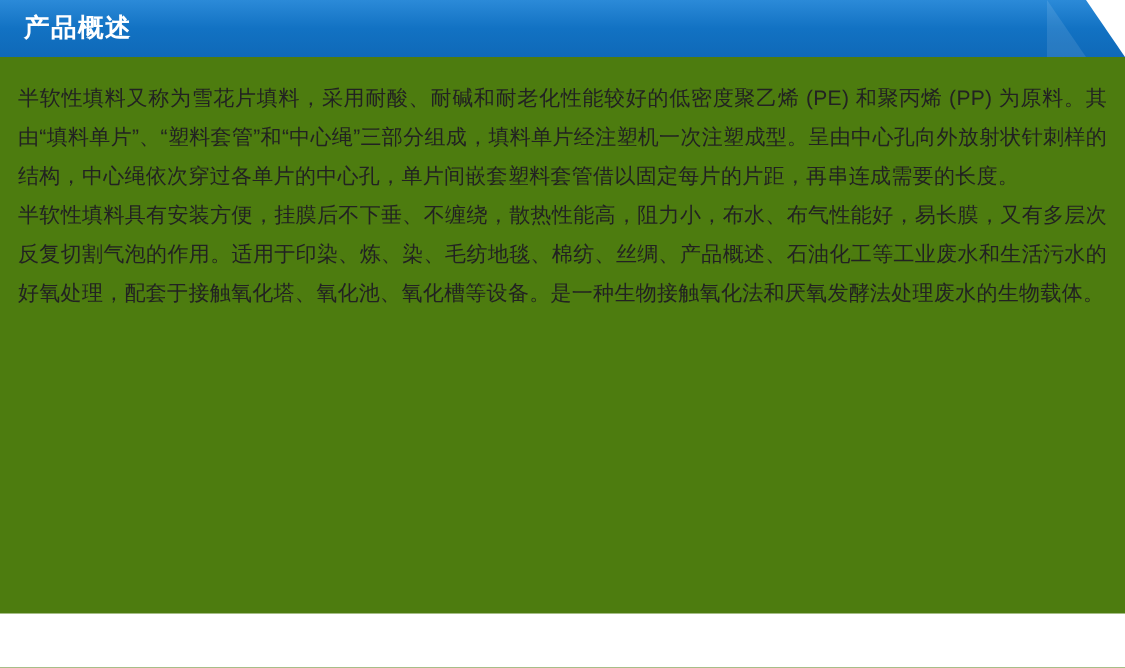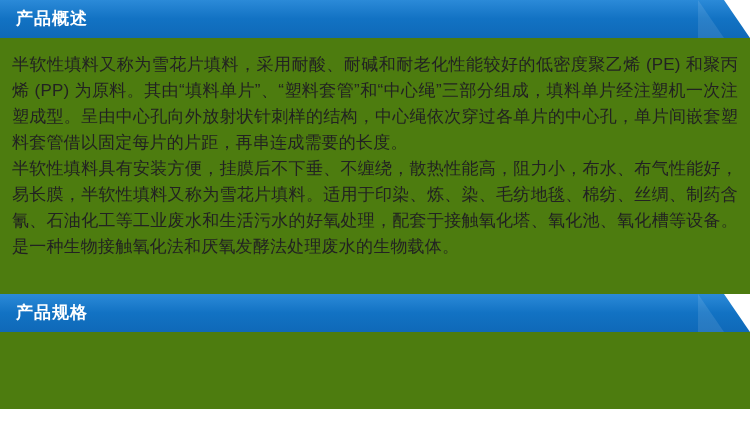--- a/index.html
+++ b/index.html
@@ -57,21 +57,21 @@
     font-size: 17px;
     font-weight: bold;
     letter-spacing: 1px;
   }
 
   
   .body-block {
     padding: 0 8px 0 8px;
   }
   .para {
-    font-size: 17px;
+    font-size: 14px;
     color: #222222;
     line-height: 26px;
     margin: 0;
     padding: 0 4px;
     text-align: justify;
     letter-spacing: 0.2px;
   }
   .spacer-top { height: 14px; }
   .spacer-mid { height: 34px; }
 </style>
@@ -83,27 +83,22 @@
   <div class="section-header">
     <span class="title">产品概述</span>
     <span class="angle2"></span>
     <span class="angle"></span>
   </div>
 
   <div class="spacer-top"></div>
 
   <div class="body-block">
     <p class="para">半软性填料又称为雪花片填料，采用耐酸、耐碱和耐老化性能较好的低密度聚乙烯 (PE) 和聚丙烯 (PP) 为原料。其由“填料单片”、“塑料套管”和“中心绳”三部分组成，填料单片经注塑机一次注塑成型。呈由中心孔向外放射状针刺样的结构，中心绳依次穿过各单片的中心孔，单片间嵌套塑料套管借以固定每片的片距，再串连成需要的长度。</p>
-    <p class="para">半软性填料具有安装方便，挂膜后不下垂、不缠绕，散热性能高，阻力小，布水、布气性能好，易长膜，半软性填料又称为雪花片填料。适用于印染、炼、染、毛纺地毯、棉纺、丝绸、制药含氰、石油化工等工业废水和生活污水的好氧处理，配套于接触氧化塔、氧化池、氧化槽等设备。是一种生物接触氧化法和厌氧发酵法处理废水的生物载体。</p>
+    <p class="para">半软性填料具有安装方便，挂膜后不下垂、不缠绕，散热性能高，阻力小，布水、布气性能好，易长膜，又有多层次反复切割气泡的作用。适用于印染、炼、染、毛纺地毯、棉纺、丝绸、产品概述、石油化工等工业废水和生活污水的好氧处理，配套于接触氧化塔、氧化池、氧化槽等设备。是一种生物接触氧化法和厌氧发酵法处理废水的生物载体。</p>
   </div>
 
   <div class="spacer-mid"></div>
 
-  <div class="section-header">
-    <span class="title">产品规格</span>
-    <span class="angle2"></span>
-    <span class="angle"></span>
-  </div>
 
   <div class="spacer-top"></div>
 
 
 </div>
 
 </body></html>

